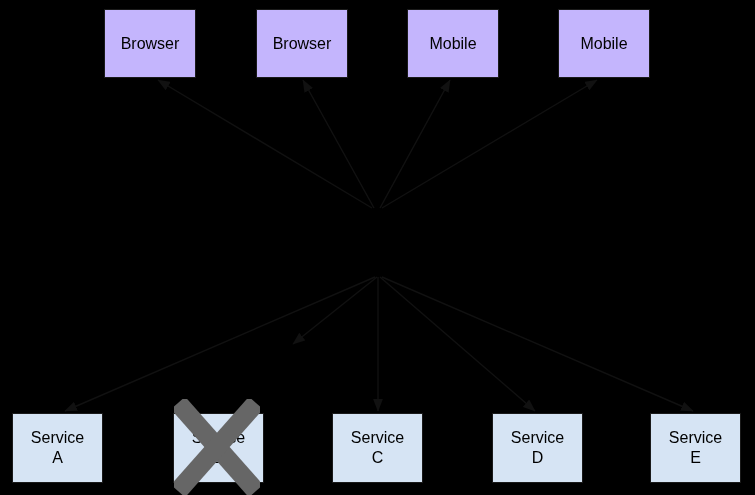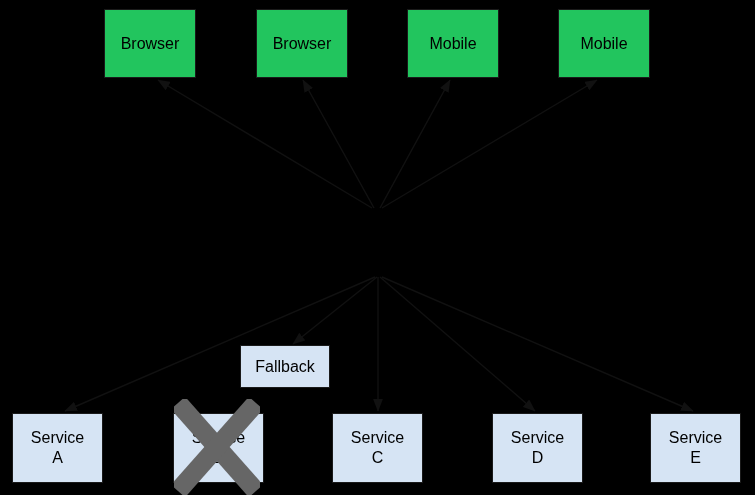--- a/index.html
+++ b/index.html
@@ -30,21 +30,21 @@
     align-items: center;
     justify-content: center;
     text-align: center;
     color: #000000;
     font-size: 16px;
     line-height: 20px;
     border: 1px solid #1a1a1a;
     white-space: pre-line;
   }
   .node.client {
-    background: #22c55e;
+    background: #c4b5fd;
   }
   .node.service {
     background: #d6e4f4;
   }
   #cross-overlay {
     position: absolute;
     pointer-events: none;
   }
 </style>
 </head>
@@ -73,21 +73,20 @@
 
   <div class="node client" style="left:104px; top:9px; width:92px; height:69px;">Browser</div>
 
   <div class="node client" style="left:256px; top:9px; width:92px; height:69px;">Browser</div>
 
   <div class="node client" style="left:407px; top:9px; width:92px; height:69px;">Mobile</div>
 
   <div class="node client" style="left:558px; top:9px; width:92px; height:69px;">Mobile</div>
 
 
-  <div class="node service" style="left:240px; top:345px; width:90px; height:43px;">Fallback</div>
 
   <div class="node service" style="left:12px; top:413px; width:91px; height:70px;">Service
 A</div>
 
   <div class="node service" style="left:173px; top:413px; width:91px; height:70px;">Service
 B</div>
 
   <div class="node service" style="left:332px; top:413px; width:91px; height:70px;">Service
 C</div>
 

